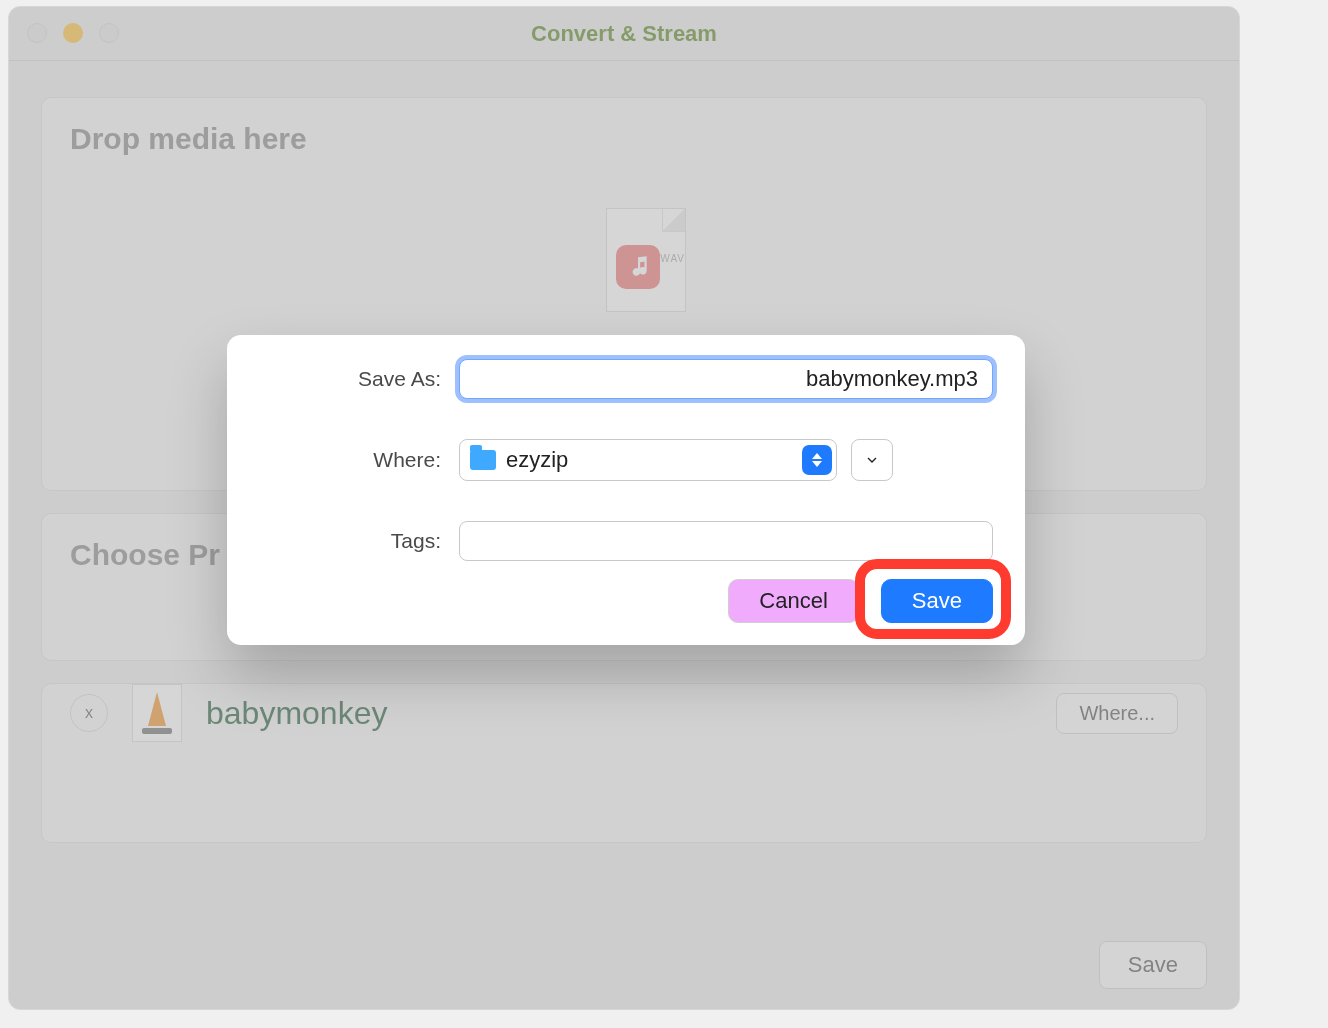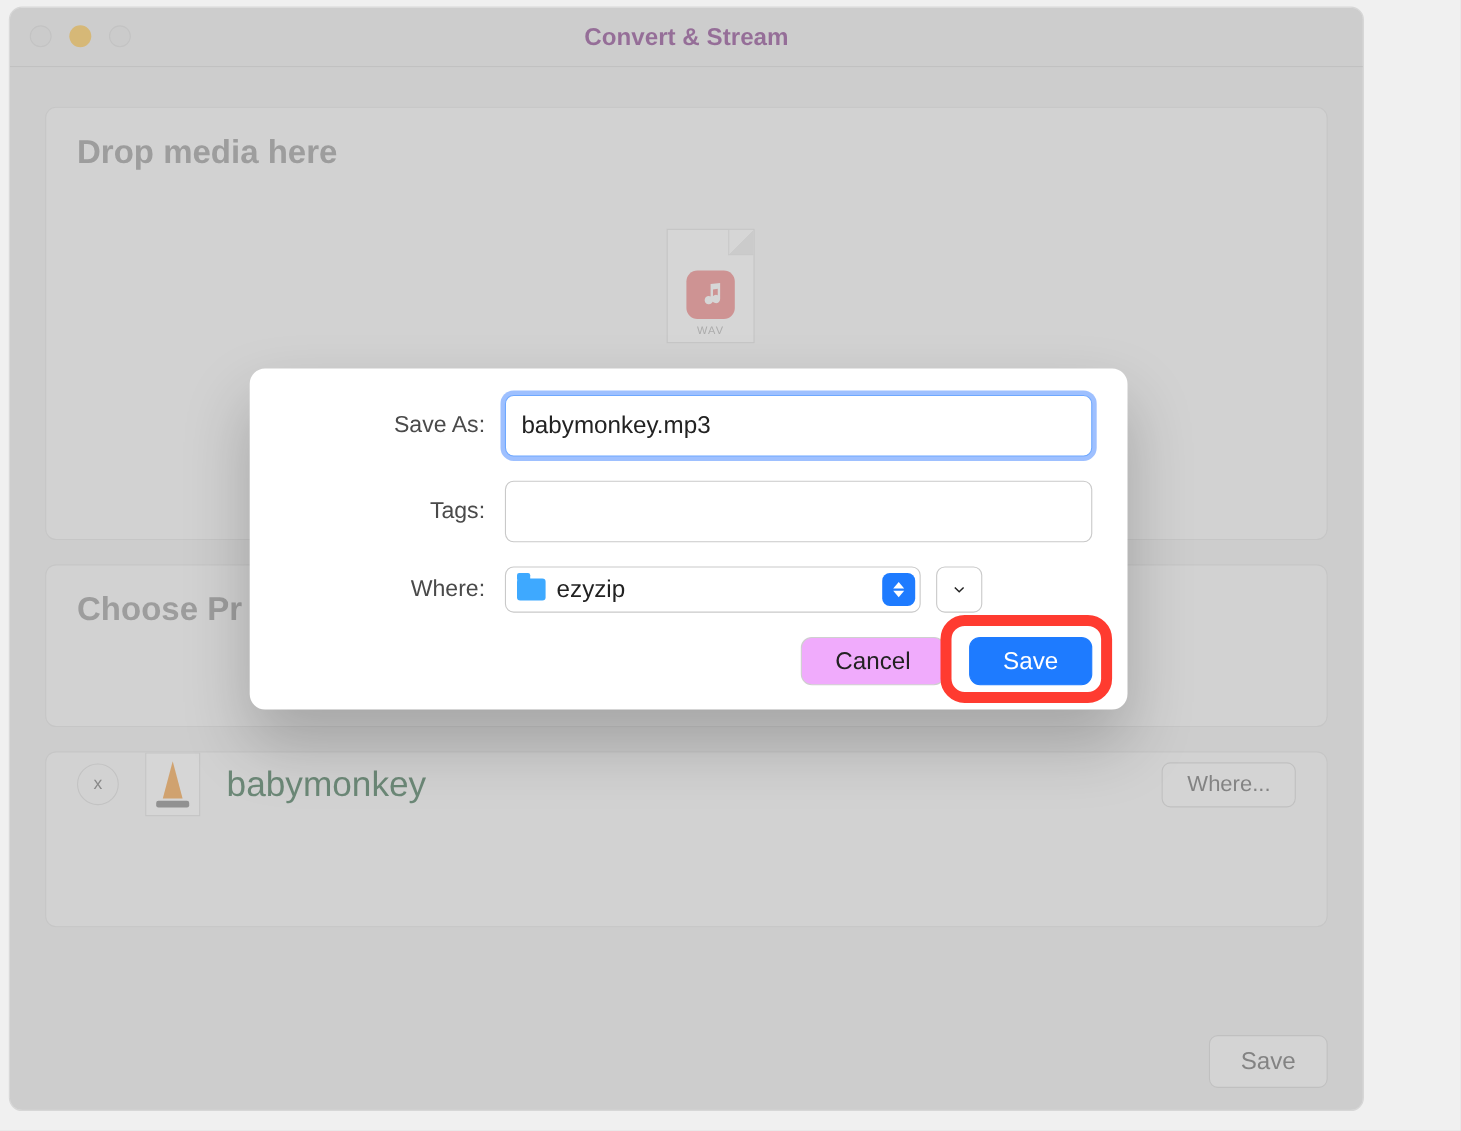--- a/index.html
+++ b/index.html
@@ -29,21 +29,21 @@
   }
   .traffic {
     position: absolute;
     left: 18px; top: 16px;
     display: flex; gap: 16px;
   }
   .dot { width: 20px; height: 20px; border-radius: 50%; }
   .dot.close { background: #e6e6e6; border:1px solid #d5d5d5; }
   .dot.min   { background: #febc2e; }
   .dot.max   { background: #e6e6e6; border:1px solid #d5d5d5; }
-  .title { font-weight: 700; font-size: 22px; color:#701a75; }
+  .title { font-weight: 700; font-size: 22px; color:#4d7c0f; }
 
   .content {
     position:absolute; left:0; right:0; top:54px; bottom:0;
     padding: 36px 32px 24px 32px;
   }
 
   .panel {
     background:#f5f5f5;
     border:1px solid #dcdcdc;
     border-radius: 10px;
@@ -60,21 +60,21 @@
 
   .drop-panel { height: 394px; }
 
   
   .file-thumb {
     position:absolute;
     left:564px; top:110px;
     width:80px; height:104px;
     background:#fff;
     border:1px solid #d8d8d8;
-    display:flex; flex-direction:column; align-items:center; justify-content:flex-end;
+    display:flex; flex-direction:row; align-items:center; justify-content:flex-end;
   }
   .file-thumb::before {
     content:"";
     position:absolute; right:0; top:0;
     width:22px; height:22px;
     background:linear-gradient(135deg,#fff 50%,#e6e6e6 50%);
     border-left:1px solid #e0e0e0;
     border-bottom:1px solid #e0e0e0;
   }
   .music-badge {
@@ -134,30 +134,30 @@
     position:absolute;
     left:218px; top:328px;
     width:798px; height:310px;
     background:#fff;
     border-radius:14px;
     box-shadow: 0 30px 60px rgba(0,0,0,0.22);
     padding: 24px 32px 24px 32px;
   }
   .form-row {
     display:flex; align-items:center;
-    margin-bottom:22px;
+    margin-bottom:40px;
   }
   .form-label {
     width:200px; text-align:right; padding-right:18px;
     font-size:21px; color:#4a4a4a;
   }
   .text-field {
-    flex:1; height:56px;
+    flex:1; height:40px;
     border:1px solid #c9c9c9; border-radius:8px;
-    font-size:22px; padding:0 14px; color:#222;
+    font-size:22px; padding:0 14px; color:#222;text-align:right;
   }
   .text-field.focused {
     outline:none; border:1px solid #6ea8ff;
     box-shadow:0 0 0 4px rgba(78,141,255,0.55);
   }
   .where-row .select {
     flex:none; width:378px; height:42px;
     border:1px solid #c9c9c9; border-radius:8px;
     display:flex; align-items:center; padding:0 6px 0 10px;
     font-size:22px; color:#222;
@@ -250,39 +250,39 @@
 
   <div class="dim"></div>
 
   <div class="sheet">
 
     <div class="form-row">
       <div class="form-label">Save As:</div>
       <input class="text-field focused" type="text" value="babymonkey.mp3" style="">
     </div>
 
-    <div class="form-row">
-      <div class="form-label">Tags:</div>
-      <input class="text-field" type="text" value="" style="">
-    </div>
-
     <div class="form-row where-row" style="margin-top:10px;">
       <div class="form-label">Where:</div>
       <div class="select">
         <span class="folder-glyph"></span>
         <span>ezyzip</span>
         <span class="updown"></span>
       </div>
       <div class="expand">
         <svg viewBox="0 0 24 24">
             <polyline points="6 9 12 15 18 9"></polyline>
           </svg>
       </div>
     </div>
 
+    <div class="form-row">
+      <div class="form-label">Tags:</div>
+      <input class="text-field" type="text" value="" style="">
+    </div>
+
     <div class="sheet-buttons">
       <button class="btn secondary">Cancel</button>
       <button class="btn primary">Save</button>
     </div>
 
     <div class="highlight-ring"></div>
   </div>
 
 </div>
 

